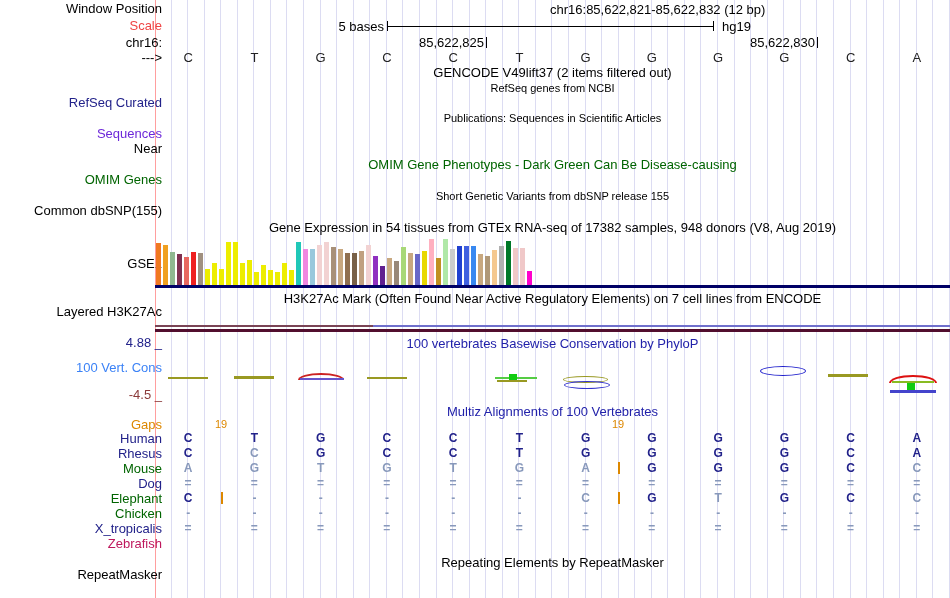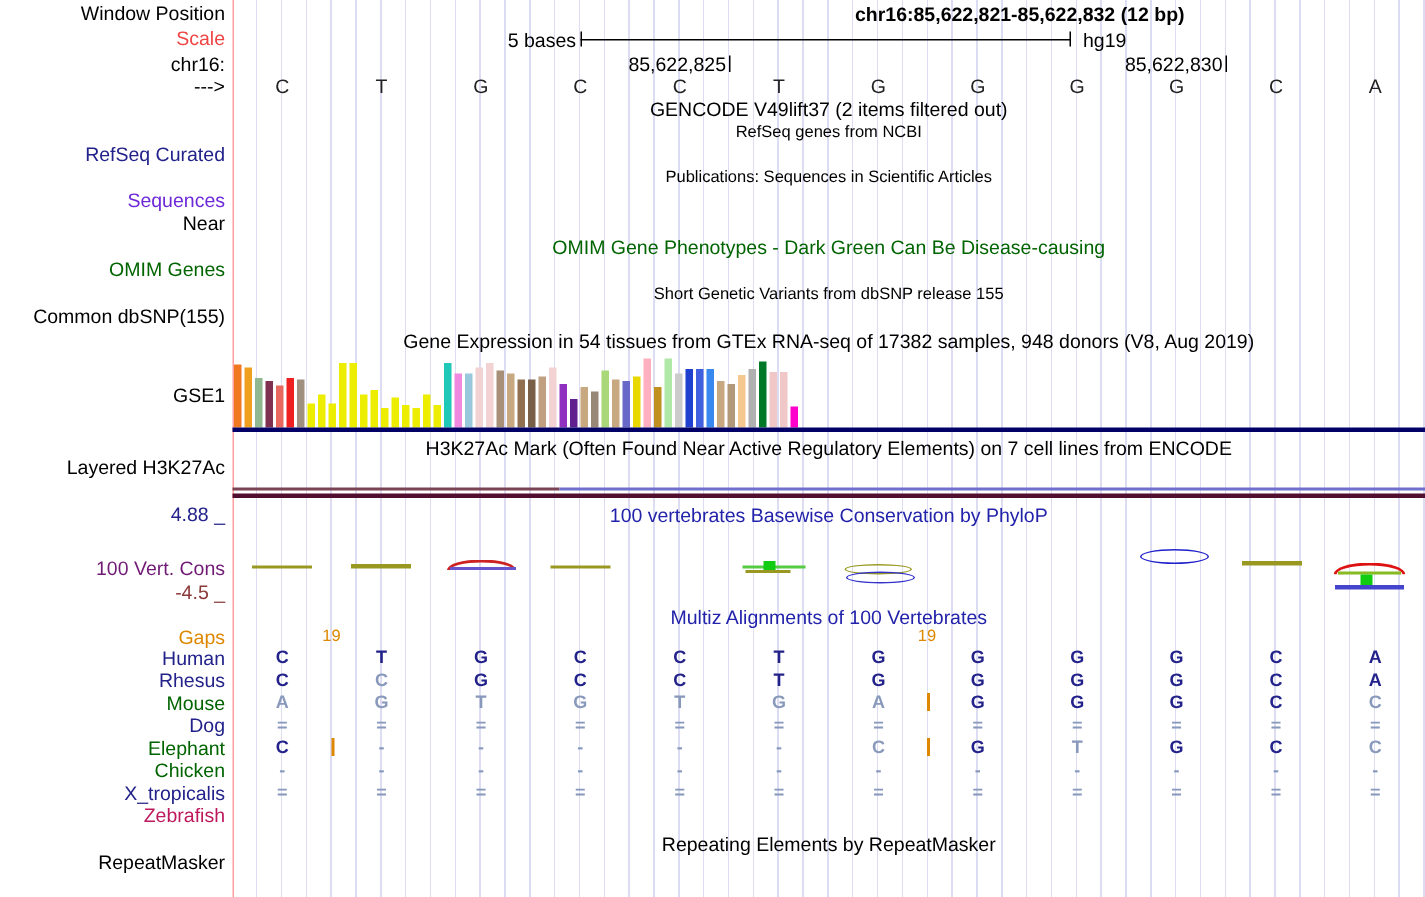--- a/index.html
+++ b/index.html
@@ -2,63 +2,63 @@
 <html><head>
 <meta charset="utf-8">
 <style>
   html,body{margin:0;padding:0;background:#ffffff;}
   #browser{position:relative;width:950px;height:598px;background:#ffffff;overflow:hidden;
            font-family:"Liberation Sans","DejaVu Sans",sans-serif;font-size:13px;color:#000;}
   .abs{position:absolute;}
   .grid{left:155px;top:0;width:795px;height:598px;
         background:repeating-linear-gradient(to right,transparent 0,transparent 15.56px,#dcdcf2 15.56px,#dcdcf2 16.56px);}
   .pinkline{left:155px;top:0;width:1px;height:598px;background:#ff9e9e;}
-  .llabel{position:absolute;left:0;width:150px;text-align:right;font-size:13px;line-height:13px;white-space:nowrap;}
+  .llabel{position:absolute;left:0;width:150px;text-align:right;font-size:13px;line-height:13px;white-space:nowrap;padding-left:12px;}
   .ttitle{position:absolute;left:155px;width:795px;text-align:center;line-height:13px;white-space:nowrap;}
   .hline{position:absolute;height:1px;background:#000;}
   .tick{position:absolute;width:1px;background:#000;}
   .rulerlab{position:absolute;width:120px;text-align:right;font-size:13px;line-height:13px;white-space:nowrap;}
   .seqbase{position:absolute;width:40px;text-align:center;font-size:13px;line-height:13px;color:#222;}
   .bar{position:absolute;}
   .alncell{position:absolute;width:40px;text-align:center;font-size:12px;font-weight:bold;line-height:12px;}
   .gaplab{position:absolute;width:30px;text-align:center;font-size:11px;line-height:11px;}
   .mark-line,.mark-rect{position:absolute;}
   .mark-ellipse{position:absolute;border-radius:50%;box-sizing:border-box;}
   .mark-arc{position:absolute;box-sizing:border-box;border-style:solid;border-bottom:none;
             border-top-left-radius:50% 100%;border-top-right-radius:50% 100%;background:transparent;}
 </style>
 </head>
 <body>
 
 <div id="browser">
   <div class="abs grid"></div>
   <div class="abs pinkline"></div>
 
-  <span class="abs" style="left:570px;top:2px;white-space:nowrap;font-weight:bold;">chr16:85,622,821-85,622,832 (12 bp)</span>
+  <span class="abs" style="left:550px;top:2px;white-space:nowrap;">chr16:85,622,821-85,622,832 (12 bp)</span>
 
   <span class="abs" style="left:284px;top:19px;width:100px;text-align:right;">5 bases</span>
   <div class="hline" style="left:387px;top:26px;width:327px;"></div>
   <div class="tick" style="left:387px;top:21px;height:10px;"></div>
   <div class="tick" style="left:713px;top:21px;height:10px;"></div>
   <span class="abs" style="left:722px;top:19px;">hg19</span>
 
   <div id="leftcol">
       <div class="llabel" style="top: 2px; color: rgb(0, 0, 0);">Window Position</div>
       <div class="llabel" style="top: 19px; color: #ef4444;">Scale</div>
       <div class="llabel" style="top: 36px; color: rgb(0, 0, 0);">chr16:</div>
       <div class="llabel" style="top: 51px; color: rgb(0, 0, 0);">---&gt;</div>
       <div class="llabel" style="top: 96px; color: rgb(34, 34, 138);">RefSeq Curated</div>
       <div class="llabel" style="top: 127px; color: #6d28d9;">Sequences</div>
       <div class="llabel" style="top: 142px; color: rgb(0, 0, 0);">Near</div>
       <div class="llabel" style="top: 173px; color: rgb(0, 100, 0);">OMIM Genes</div>
       <div class="llabel" style="top: 204px; color: rgb(0, 0, 0);">Common dbSNP(155)</div>
       <div class="llabel" style="top: 257px; color: rgb(0, 0, 0);">GSE1</div>
       <div class="llabel" style="top: 305px; color: rgb(0, 0, 0);">Layered H3K27Ac</div>
       <div class="llabel" style="top: 336px; color: rgb(34, 34, 138);">4.88 _</div>
-      <div class="llabel" style="top: 372px; color: #701a75; text-align: right;">100 Vert. Cons</div>
+      <div class="llabel" style="top: 361px; color: #3b82f6; text-align: right;">100 Vert. Cons</div>
       <div class="llabel" style="top: 388px; color: rgb(139, 58, 58);">-4.5 _</div>
       <div class="llabel" style="top: 418px; color: rgb(221, 136, 0);">Gaps</div>
       <div class="llabel" style="top: 432px; color: rgb(34, 34, 138);">Human</div>
       <div class="llabel" style="top: 447px; color: rgb(34, 34, 138);">Rhesus</div>
       <div class="llabel" style="top: 462px; color: rgb(0, 100, 0);">Mouse</div>
       <div class="llabel" style="top: 477px; color: rgb(34, 34, 138);">Dog</div>
       <div class="llabel" style="top: 492px; color: rgb(0, 100, 0);">Elephant</div>
       <div class="llabel" style="top: 507px; color: rgb(0, 100, 0);">Chicken</div>
       <div class="llabel" style="top: 522px; color: rgb(34, 34, 138);">X_tropicalis</div>
       <div class="llabel" style="top: 537px; color: #be185d;">Zebrafish</div>

